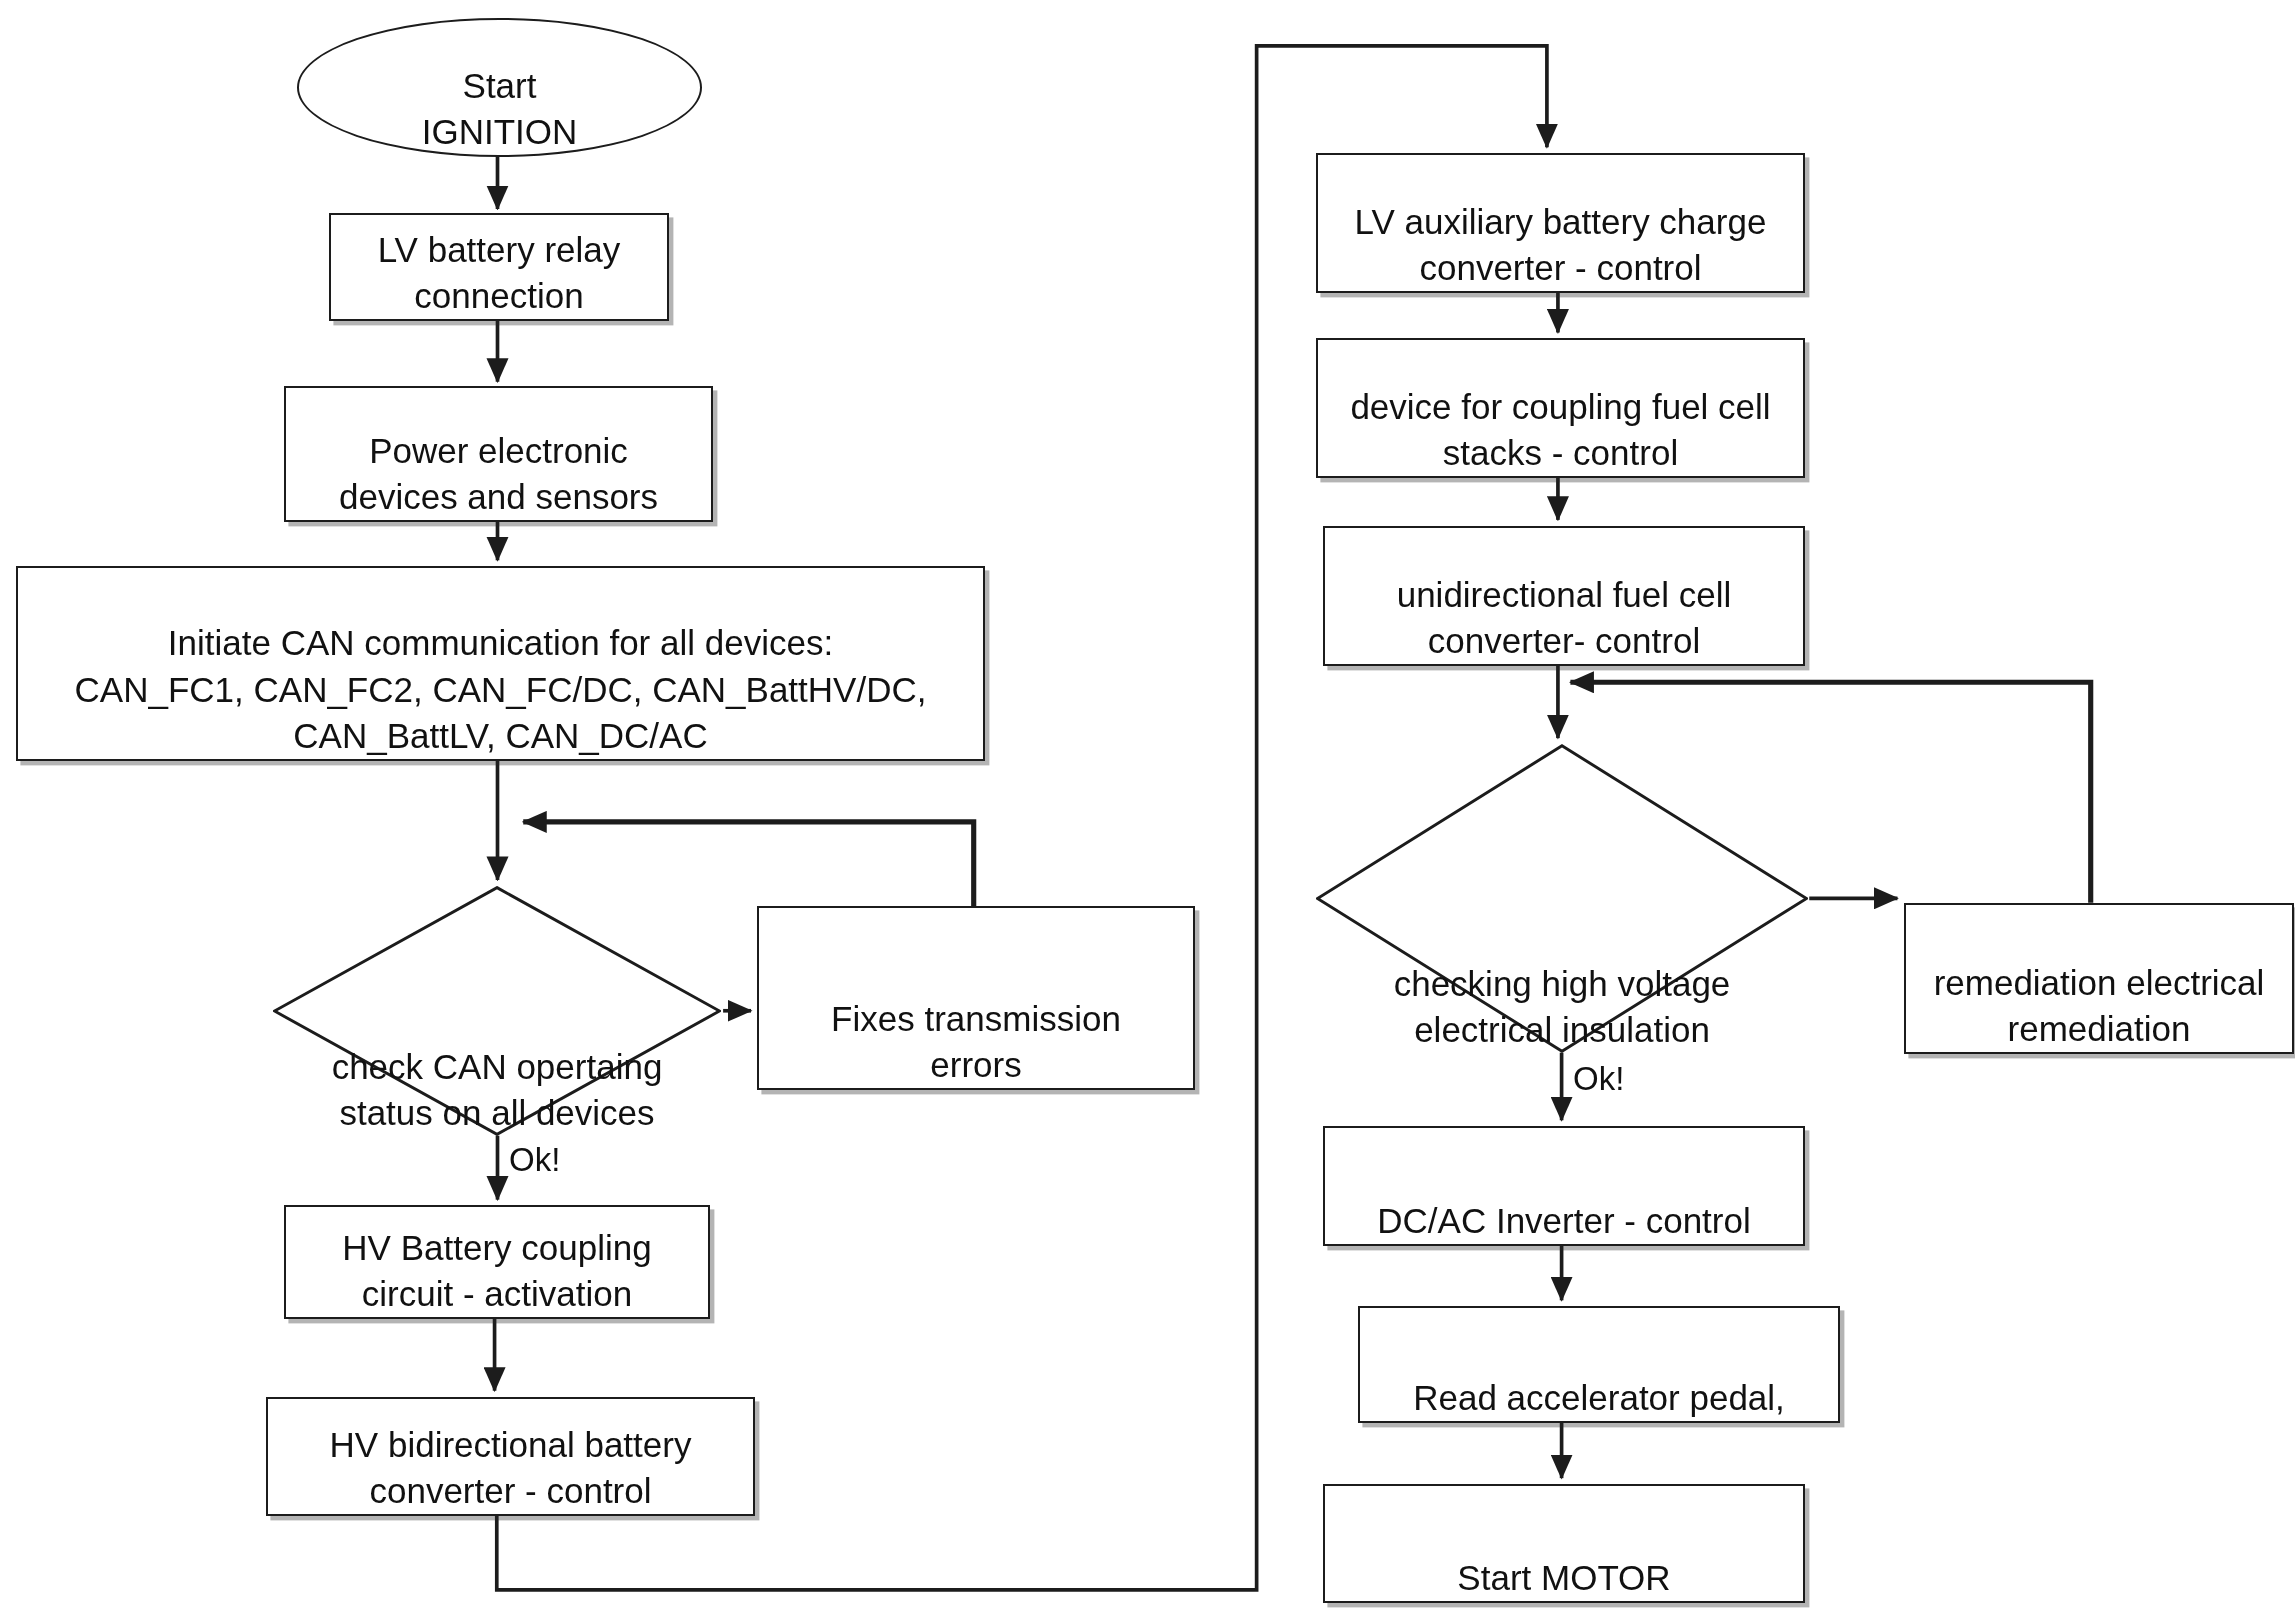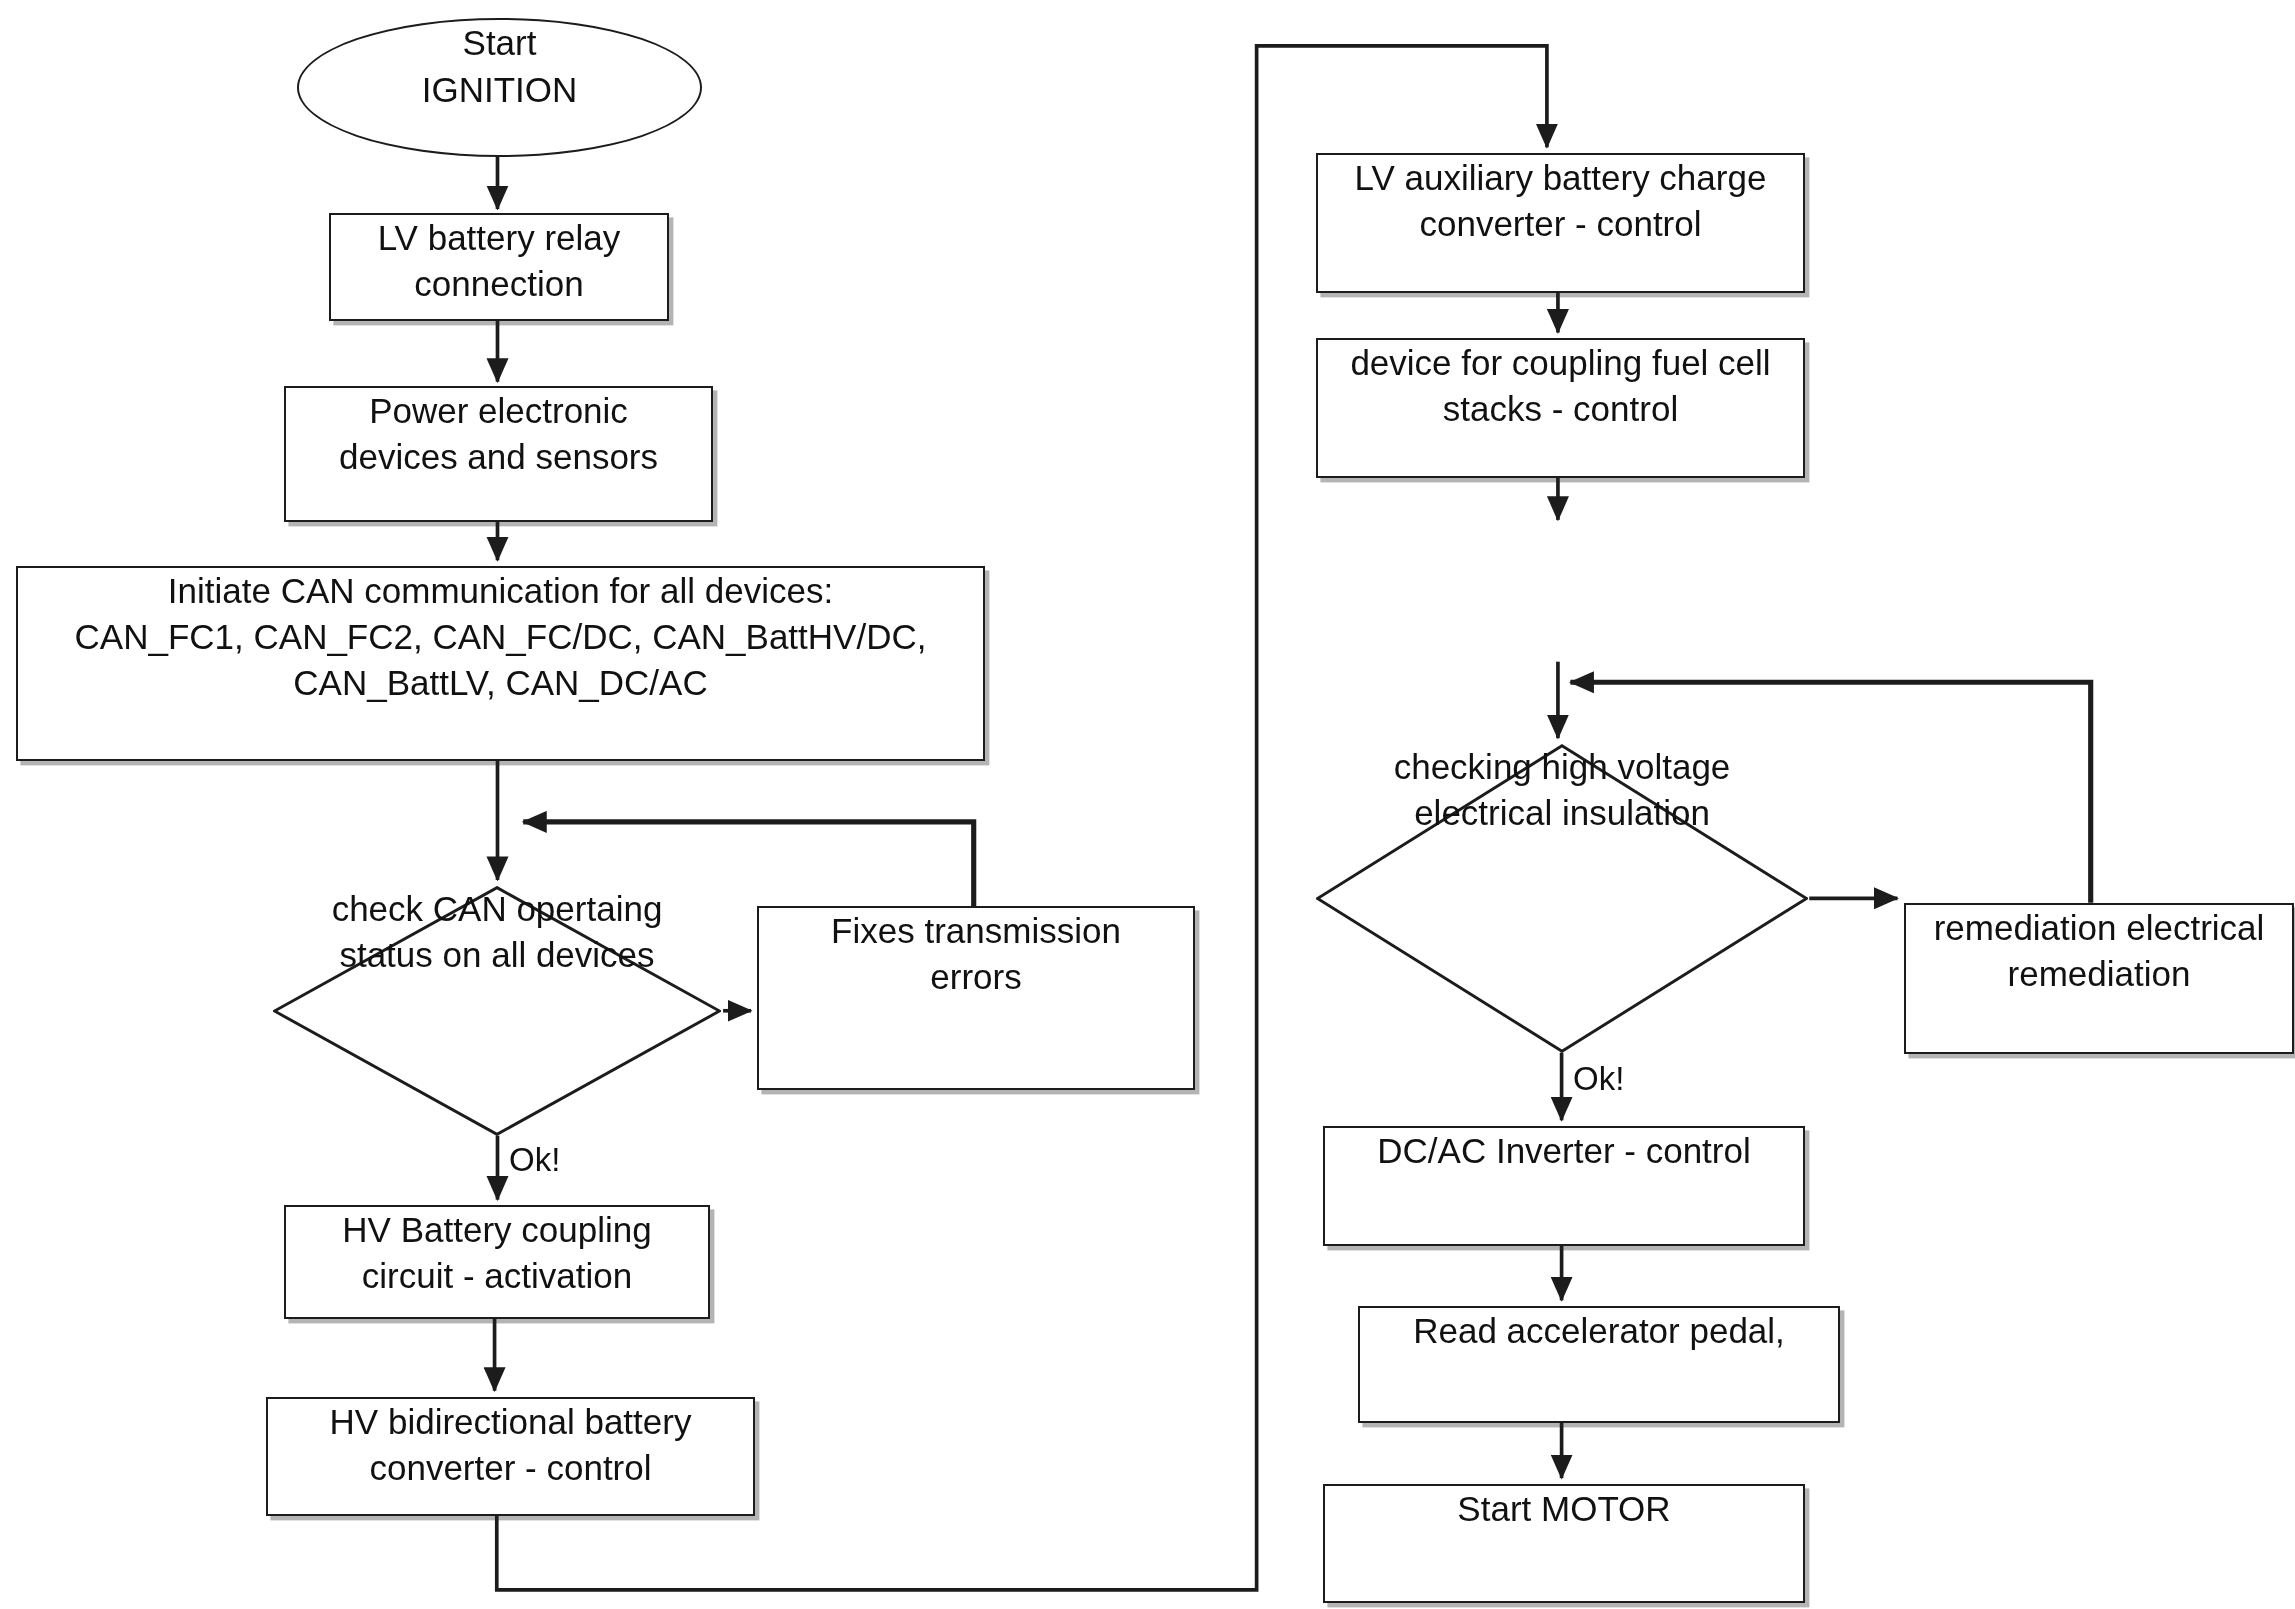--- a/index.html
+++ b/index.html
@@ -4,21 +4,21 @@
 <style>
   html,body { margin:0; padding:0; background:#ffffff; }
   #canvas {
     position:relative;
     width:2295px; height:1610px;
     background:#ffffff;
     font-family:"Liberation Sans", sans-serif;
     overflow:hidden;
   }
   #wires { position:absolute; left:0; top:0; z-index:1; }
-  .node { position:absolute; z-index:2; display:flex; align-items:flex-start; justify-content:center; text-align:center; }
+  .node { position:absolute; z-index:2; display:flex; align-items:flex-end; justify-content:center; text-align:center; }
   .node-rect {
     border:2.9px solid #1c1c1c;
     background:#ffffff;
     box-shadow:4.4px 4.4px 0 rgba(40,40,40,0.35);
   }
   .node-ellipse {
     border:2.9px solid #1c1c1c;
     background:#ffffff;
     border-radius:50%;
   }
@@ -123,20 +123,26 @@
         <span class="ln">LV auxiliary battery charge</span>
         <span class="ln">converter - control</span>
       </div>
     </div>
     <div class="node node-rect" style="left: 1316px; top: 338px; width: 485px; height: 136px;">
       <div class="node-label">
         <span class="ln">device for coupling fuel cell</span>
         <span class="ln">stacks - control</span>
       </div>
     </div>
+    <div class="node node-rect" style="left: 1323px; top: 526px; width: 478px; height: 136px;">
+      <div class="node-label">
+        <span class="ln">unidirectional fuel cell</span>
+        <span class="ln">converter- control</span>
+      </div>
+    </div>
     <div class="node node-diamond" style="left: 1316px; top: 744px; width: 492px; height: 309px;">
       <svg width="492" height="309" viewBox="0 0 670 420">
         <polygon points="335,2 668,210 335,418 2,210" fill="#ffffff" stroke="#1c1c1c" stroke-width="4"></polygon>
       </svg>
       <div class="node-label">
         <span class="ln">checking high voltage</span>
         <span class="ln">electrical insulation</span>
       </div>
     </div>
     <div class="node node-rect" style="left: 1904px; top: 903px; width: 386px; height: 147px;">

